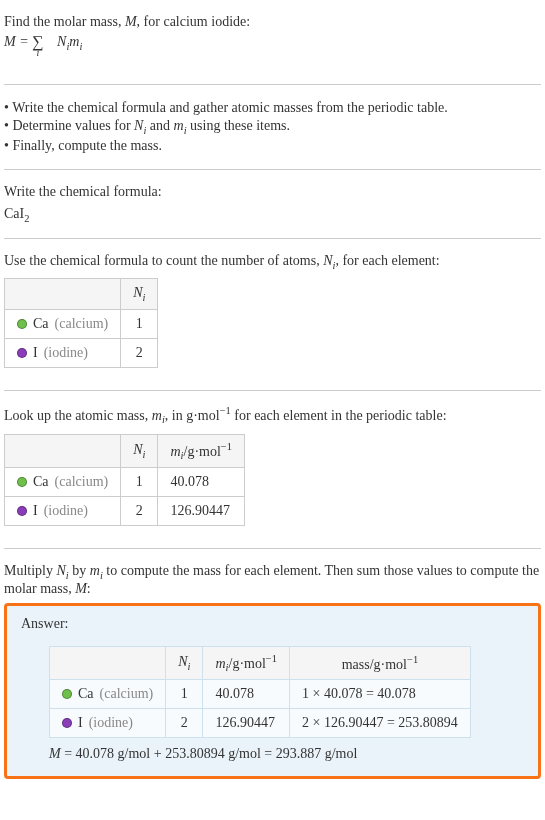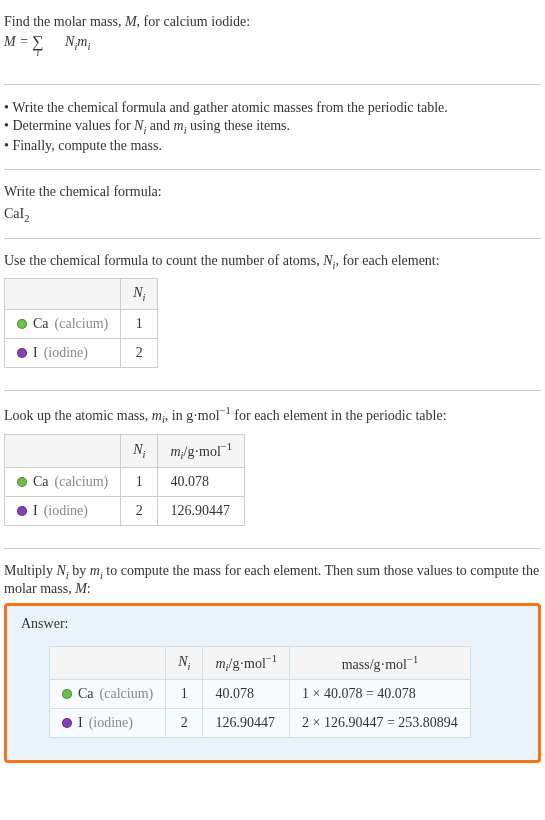--- a/index.html
+++ b/index.html
@@ -33,21 +33,21 @@
   </style>
 </head>
 <body>
 
 <div class="section">
   <div>
     <span>Find the molar mass, </span><span class="it">M</span><span>, for calcium iodide:</span>
   </div>
   <div class="formula">
     <span class="it">M</span><span> = </span><span class="underset"><span class="top summation">∑</span><span class="bot">i</span></span>
-    <span style="margin-left:18px"><span class="it">N</span><span class="sub it">i</span><span class="it">m</span><span class="sub it">i</span></span>
+    <span style="margin-left:10px"><span class="it">N</span><span class="sub it">i</span><span class="it">m</span><span class="sub it">i</span></span>
   </div>
 </div>
 
 <hr>
 
 <div class="section">
   <div class="plan-list">
     <div class="plan-item">• Write the chemical formula and gather atomic masses from the periodic table.</div>
     <div class="plan-item">
       <span>• Determine values for </span><span class="it">N</span><span class="sub it">i</span><span> and </span><span class="it">m</span><span class="sub it">i</span><span> using these items.</span>
@@ -177,15 +177,18 @@
               <span>I</span>
                   <span class="paren"> (iodine)</span>
             </div>
           </td>
           <td class="center">2</td>
           <td>126.90447</td>
           <td>2 × 126.90447 = 253.80894</td>
         </tr>
       </tbody>
         </table>
+      <div class="mt">
+        <span class="it">M</span><span> = 40.078 g/mol + 253.80894 g/mol = 293.887 g/mol</span>
+      </div>
     </div>
   </div>
 </div>
 
 </body></html>

